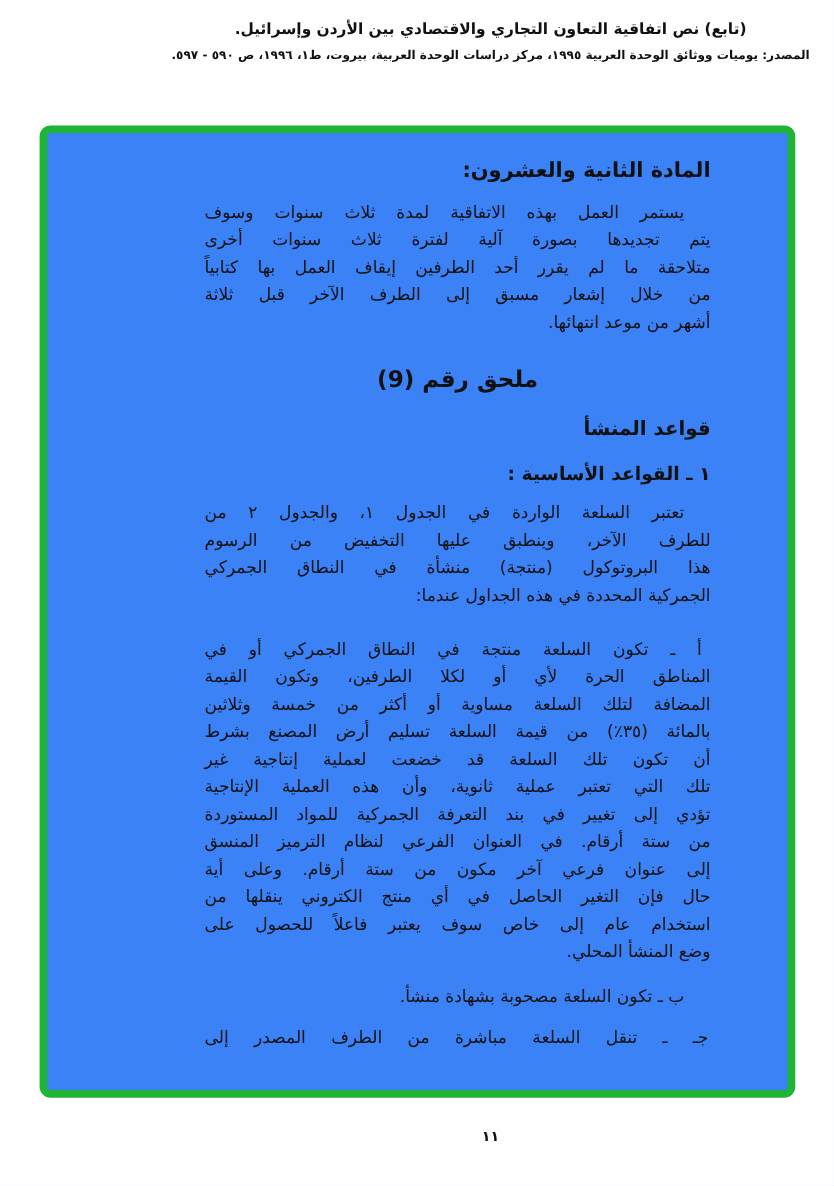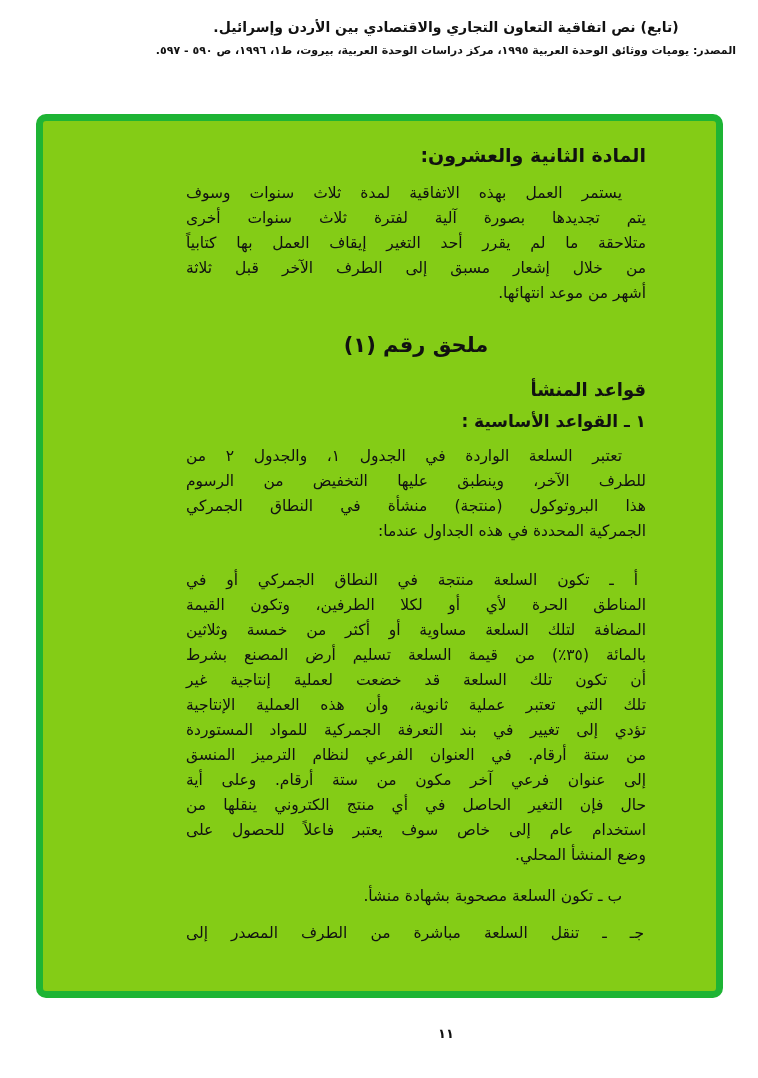--- a/index.html
+++ b/index.html
@@ -35,21 +35,21 @@
     line-height: 14px;
   }
   
   .frame {
     box-sizing: border-box;
     width: 687px;
     height: 884px;
     margin: 56px 35px 0 36px;
     border: 7px solid #1eb434;
     border-radius: 10px;
-    background: #84cc16;
+    background: #3b82f6;
     padding: 22px 70px 0 143px;
     overflow: hidden;
   }
   .article-h {
     margin: 0 0 14px 0;
     font-size: 19px;
     font-weight: bold;
     text-align: right;
     line-height: 24px;
   }
@@ -61,21 +61,21 @@
     line-height: 30px;
   }
   .annex-sub {
     margin: 18px 0 0 0;
     font-size: 18px;
     font-weight: bold;
     text-align: right;
     line-height: 24px;
   }
   .sect-h {
-    margin: 8px 0 0 0;
+    margin: 18px 0 0 0;
     font-size: 17px;
     font-weight: bold;
     text-align: right;
     line-height: 22px;
   }
   
   .para { margin-top: 12px; }
   .para.item-a { margin-top: 24px; }
   .para.item-b { margin-top: 16px; }
   .para.item-c { margin-top: 12px; }
@@ -111,26 +111,26 @@
     <div class="hdr2">المصدر: يوميات ووثائق الوحدة العربية ١٩٩٥، مركز دراسات الوحدة العربية، بيروت، ط١، ١٩٩٦، ص ٥٩٠ - ٥٩٧.</div>
   </header>
 
   <div class="frame" style="border-color: rgb(30, 180, 52);">
 
     <h1 class="article-h">المادة الثانية والعشرون:</h1>
 
     <div class="para">
         <div class="tline first">يستمر العمل بهذه الاتفاقية لمدة ثلاث سنوات وسوف</div>
         <div class="tline">يتم تجديدها بصورة آلية لفترة ثلاث سنوات أخرى</div>
-        <div class="tline">متلاحقة ما لم يقرر أحد التغير إيقاف العمل بها كتابياً</div>
+        <div class="tline">متلاحقة ما لم يقرر أحد الطرفين إيقاف العمل بها كتابياً</div>
         <div class="tline">من خلال إشعار مسبق إلى الطرف الآخر قبل ثلاثة</div>
         <div class="tline last">أشهر من موعد انتهائها.</div>
       </div>
 
-    <h2 class="annex-h">ملحق رقم (١)</h2>
+    <h2 class="annex-h">ملحق رقم (9)</h2>
 
     <h3 class="annex-sub">قواعد المنشأ</h3>
 
     <h4 class="sect-h">١ ـ القواعد الأساسية :</h4>
 
     <div class="para">
         <div class="tline first">تعتبر السلعة الواردة في الجدول ١، والجدول ٢ من</div>
         <div class="tline">للطرف الآخر، وينطبق عليها التخفيض من الرسوم</div>
         <div class="tline">هذا البروتوكول (منتجة) منشأة في النطاق الجمركي</div>
         <div class="tline last">الجمركية المحددة في هذه الجداول عندما:</div>

